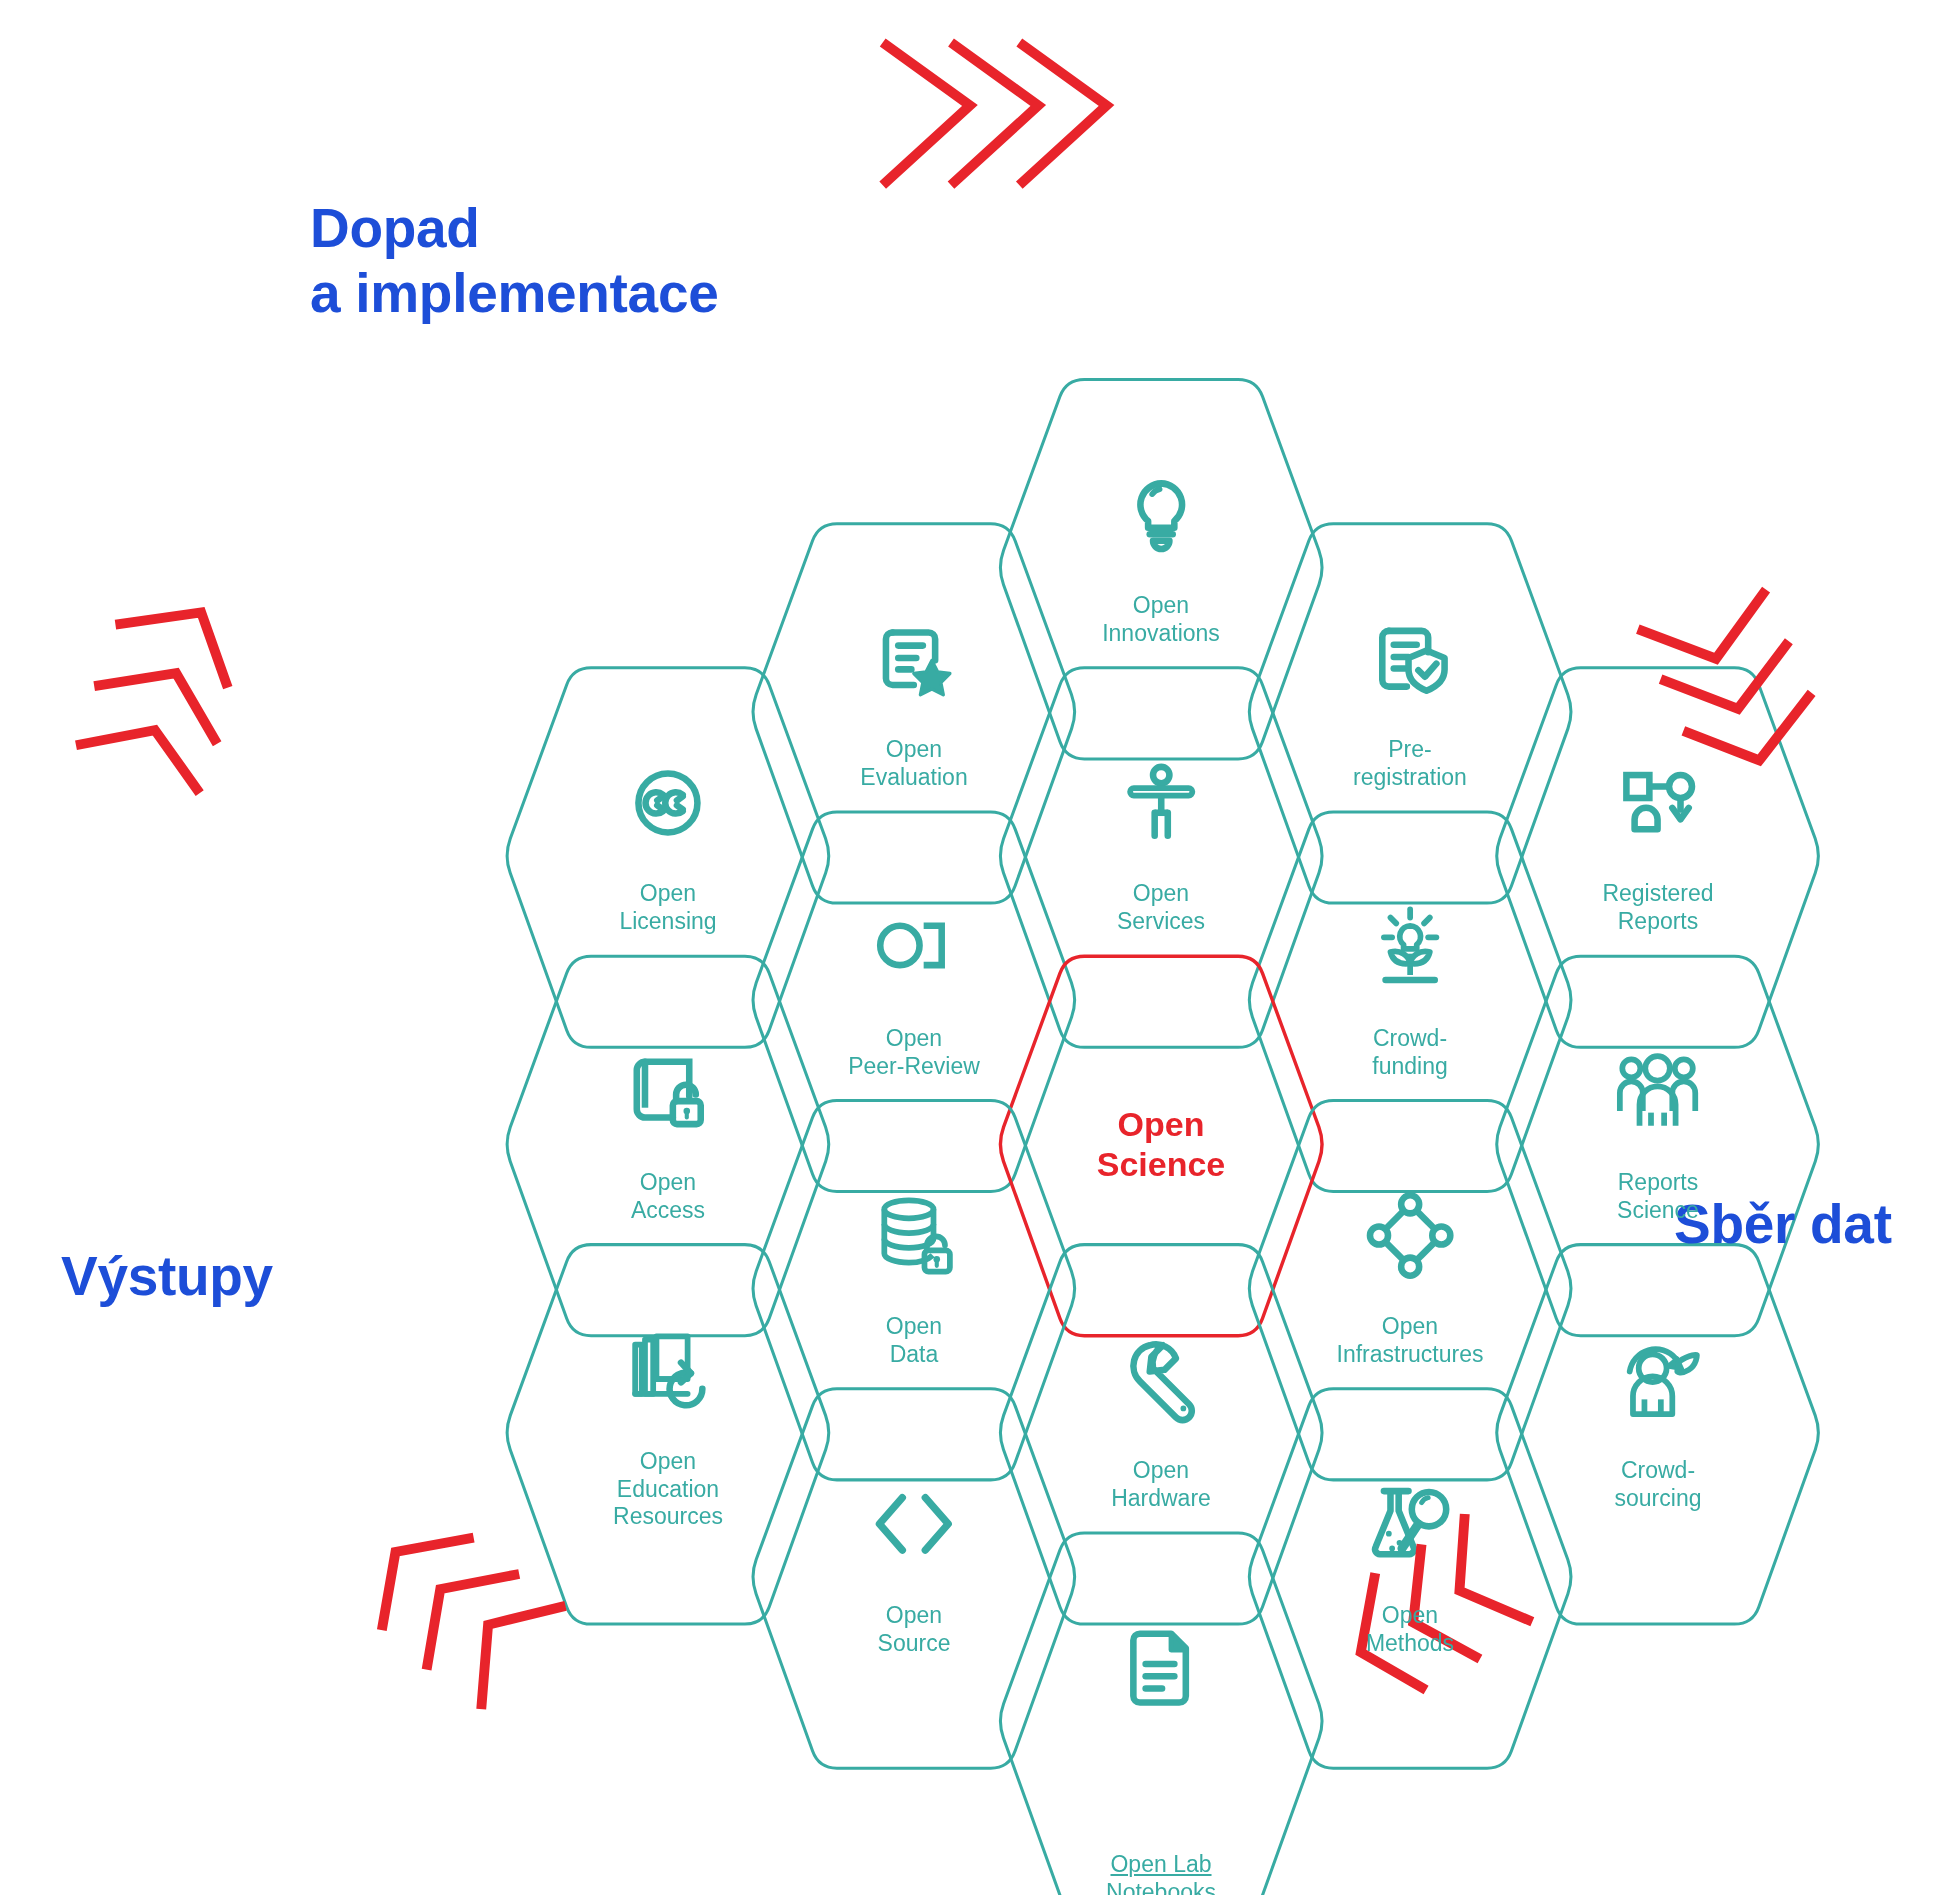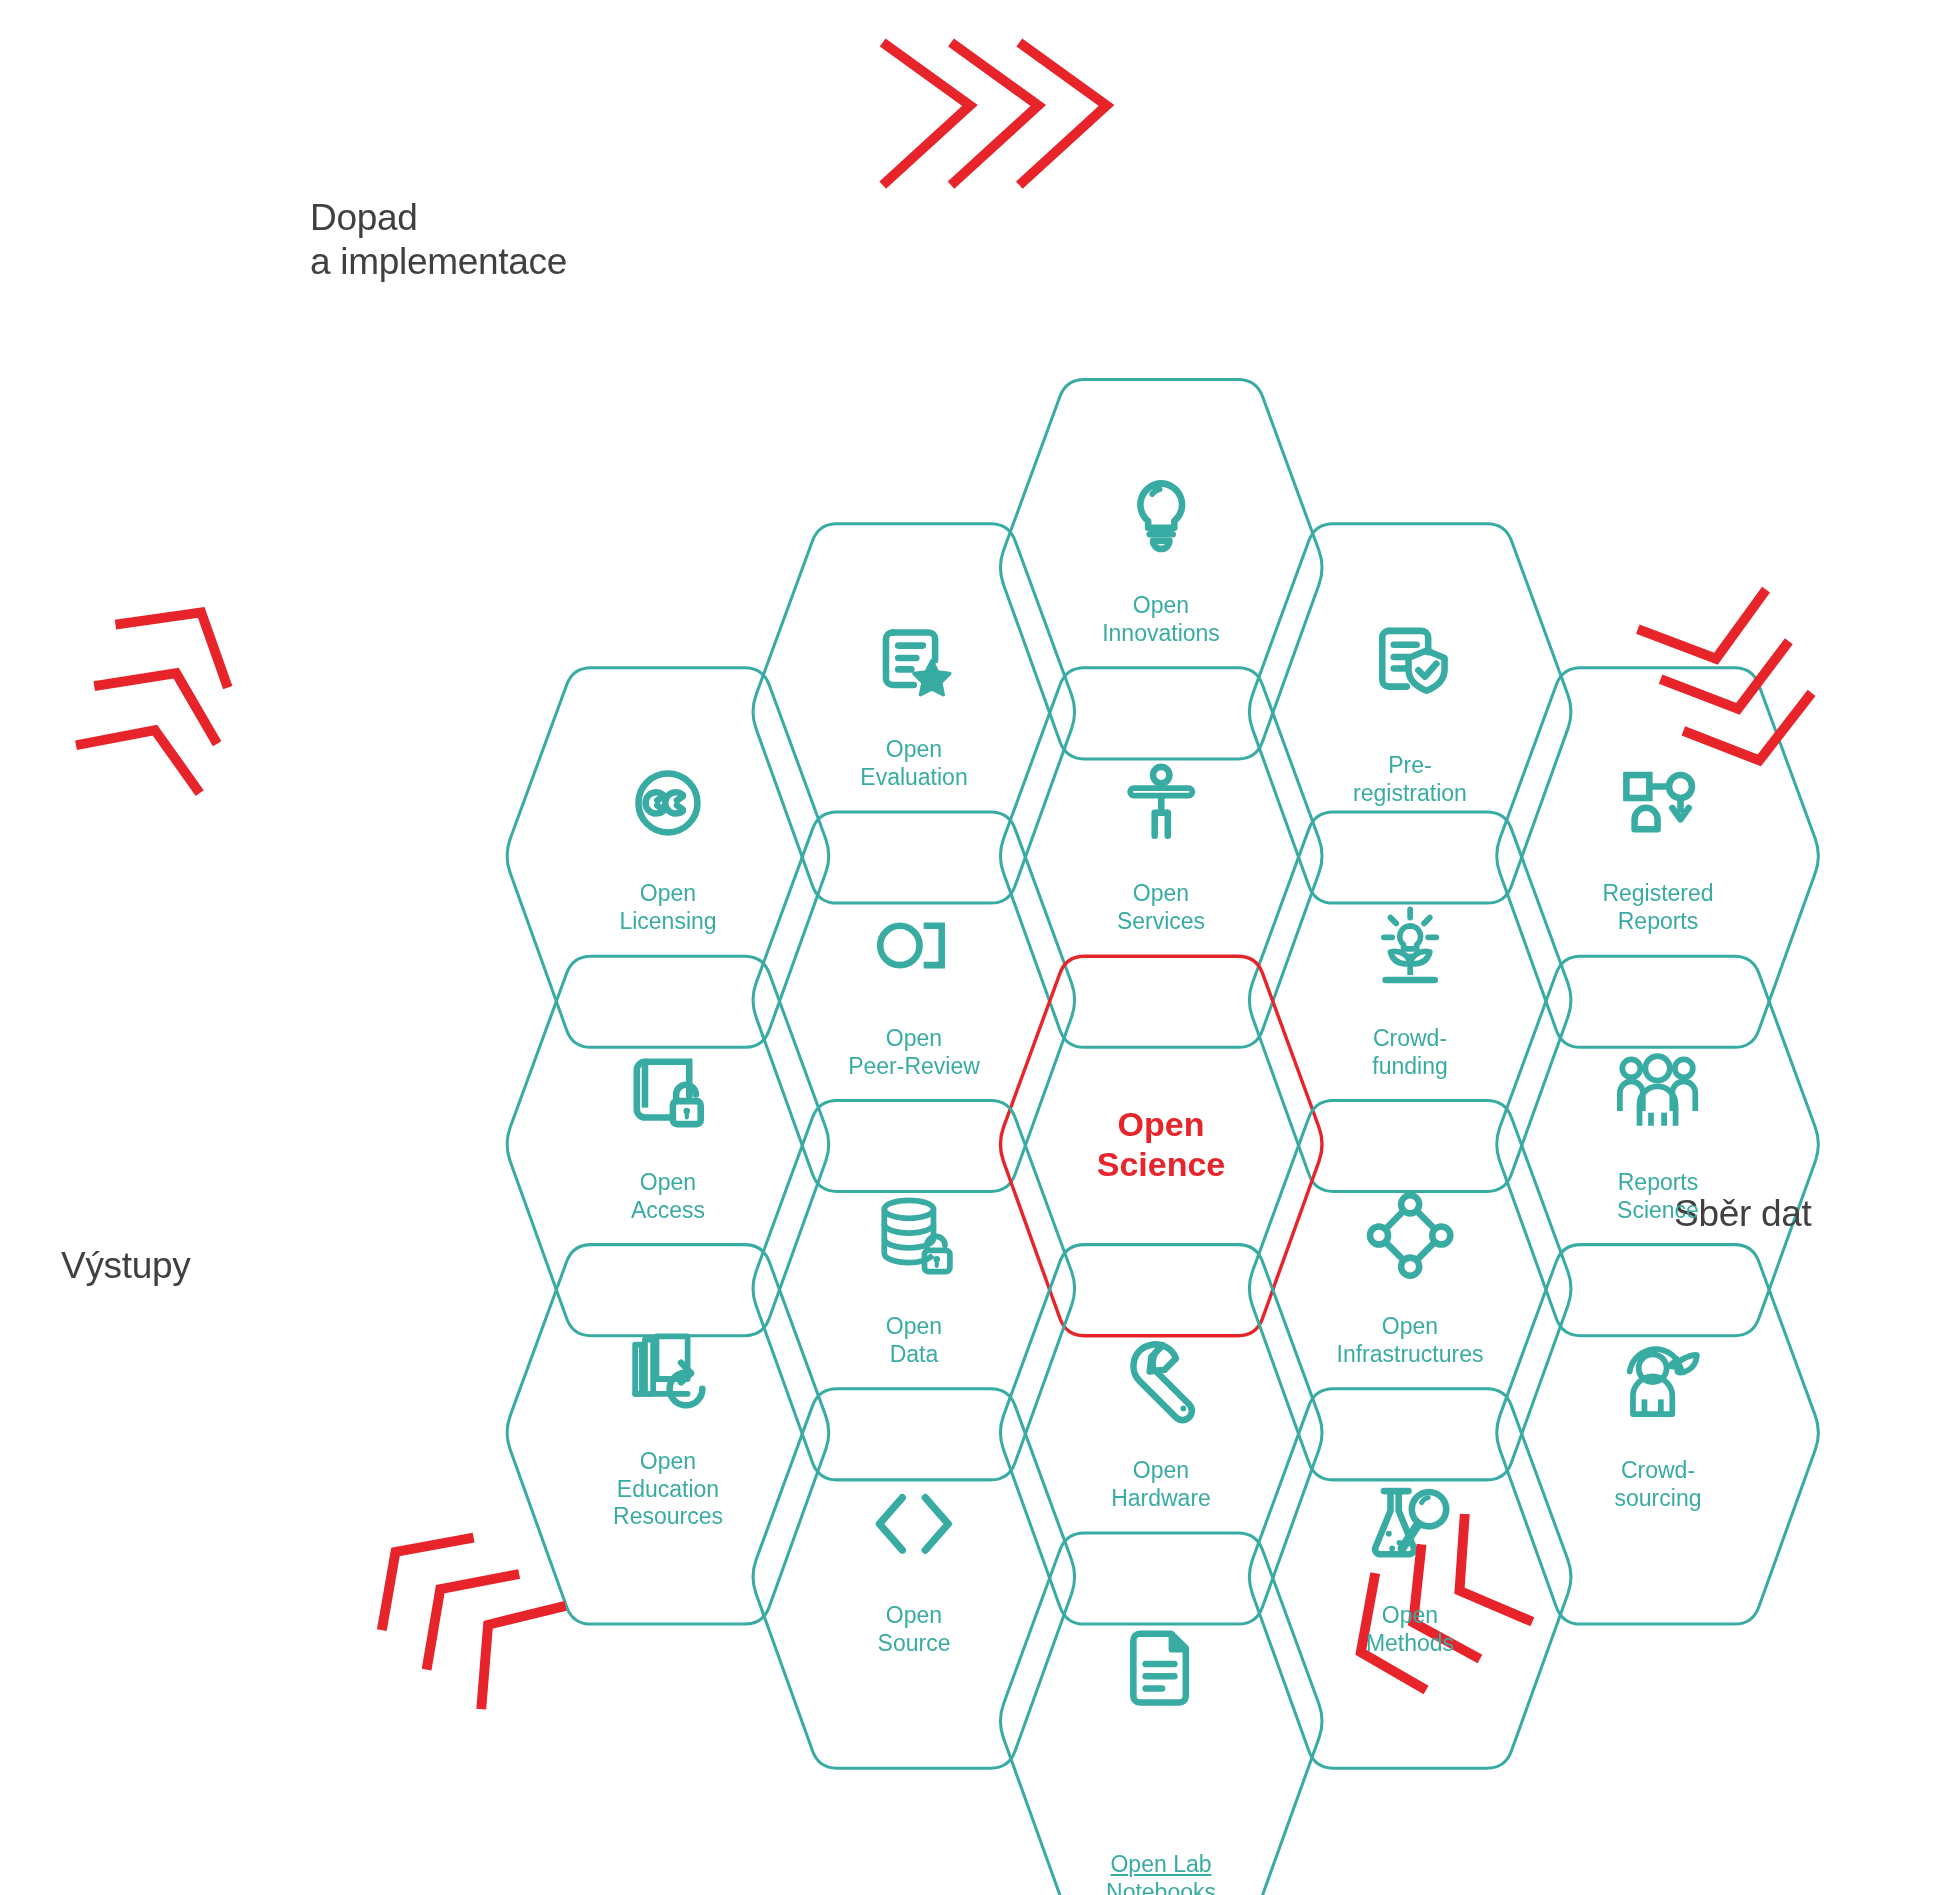--- a/index.html
+++ b/index.html
@@ -1,21 +1,21 @@
 <!DOCTYPE html>
 <html style="font-size:12px"><head>
 <meta charset="utf-8">
 <style>
   html,body{margin:0;padding:0;background:#ffffff;}
   body{width:1943px;height:1895px;position:relative;overflow:hidden;
        font-family:"Liberation Sans","DejaVu Sans",sans-serif;}
   #stage{position:absolute;inset:0;width:1943px;height:1895px;}
   svg.layer{position:absolute;left:0;top:0;width:1943px;height:1895px;}
-  .edge-label{position:absolute;color:#404040;font-size:37px;line-height:1.18;
-              font-weight:400;letter-spacing:-0.3px;white-space:pre-line;}
+  .edge-label{position:absolute;color:#1d4ed8;font-size:55px;line-height:1.18;
+              font-weight:700;letter-spacing:-0.3px;white-space:pre-line;}
   #lbl-impact{left:310px;top:196px;}
   #lbl-research{left:1280px;top:196px;}
   #lbl-outputs{left:61px;top:1244px;text-align:center;}
   #lbl-collect{left:1674px;top:1192px;}
   #lbl-process{left:824px;top:1689px;}
   .hex-text{position:absolute;text-align:center;color:#38aba3;font-size:23px;
             line-height:1.2;white-space:pre-line;transform:translate(-50%,0);}
   .center-text{position:absolute;text-align:center;color:#e8242b;font-size:34px;
             font-weight:bold;line-height:1.18;white-space:pre-line;transform:translate(-50%,0);}
 </style>
@@ -235,21 +235,21 @@
   <div class="edge-label" id="lbl-outputs">Výstupy</div>
   <div class="edge-label" id="lbl-collect">Sběr dat</div>
 
   <div id="hex-text-layer">
       <div class="hex-text" style="left: 668px; top: 880px;">Open
 Licensing</div>
       <div class="hex-text" style="left: 914px; top: 736px;">Open
 Evaluation</div>
       <div class="hex-text" style="left: 1161px; top: 592px;">Open
 Innovations</div>
-      <div class="hex-text" style="left: 1410px; top: 736px; margin-top: 16px;">Pre-
+      <div class="hex-text" style="left: 1410px; top: 736px;">Pre-
 registration</div>
       <div class="hex-text" style="left: 1658px; top: 880px;">Registered
 Reports</div>
       <div class="hex-text" style="left: 914px; top: 1025px;">Open
 Peer-Review</div>
       <div class="hex-text" style="left: 1161px; top: 880px;">Open
 Services</div>
       <div class="hex-text" style="left: 1410px; top: 1025px;">Crowd-
 funding</div>
       <div class="hex-text" style="left: 668px; top: 1169px;">Open

